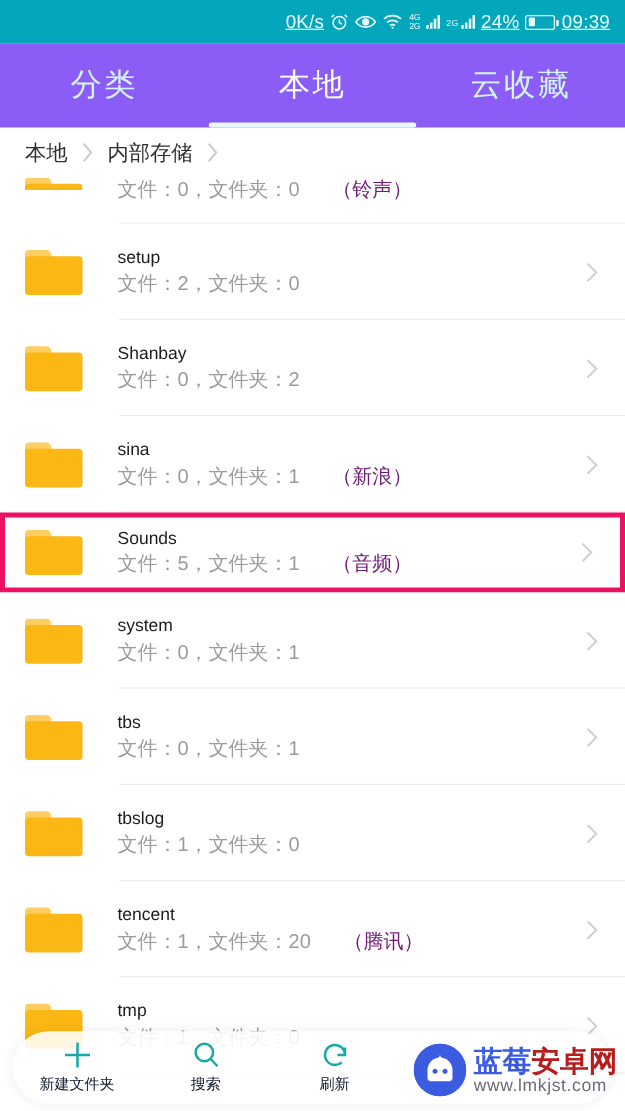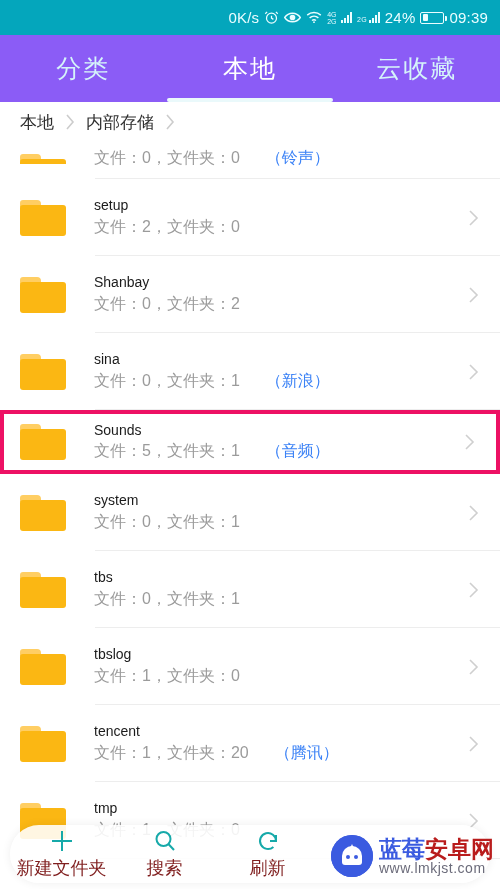--- a/index.html
+++ b/index.html
@@ -11,21 +11,21 @@
   }
   #app { position:relative; width:500px; height:889px; background:#fff; }
 
   
   .statusbar {
     height:35px; background:#04A6BC; color:#e8fbff;
     display:flex; align-items:center; justify-content:flex-end;
     padding:0 12px 0 0; gap:5px;
     font-size:15px; letter-spacing:.2px;
   }
-  .sb-text { font-size:15px; color:#eafdff; }
+  .sb-text { font-size:15px; color:#eafdff;text-decoration:underline; }
   .sb-ico { display:inline-flex; align-items:center; justify-content:center; }
   .sb-ico svg { display:block; }
   .sb-net { display:flex; flex-direction:column; justify-content:center; line-height:1; }
   .sb-net span { font-size:7px; letter-spacing:-.3px; }
   .bars { display:flex; align-items:flex-end; gap:1px; height:11px; }
   .bars i { width:2px; background:#eafdff; display:block; }
   .bars i:nth-child(1){height:3px}.bars i:nth-child(2){height:5px}
   .bars i:nth-child(3){height:8px}.bars i:nth-child(4){height:11px}
   .sb-2g { display:flex; align-items:flex-end; gap:2px; }
   .sb-2g sup { font-size:7px; }
@@ -54,37 +54,37 @@
     height:40px; display:flex; align-items:center; padding-left:20px; gap:10px;
     background:#fff; font-size:17px; color:#2b2b2b;
   }
   .crumb { color:#2f2f2f; }
   .crumb-sep { color:#c9c9c9; font-size:15px; display:flex; align-items:center; }
   .crumb-sep svg { display:block; }
 
   
   .list { position:absolute; top:142px; left:0; right:0; bottom:0; background:#fff; overflow:hidden; }
   .row { position:relative; height:77px; display:flex; align-items:center; padding:0 14px 0 20px; background:#fff; }
-  .row.partial-top { height:37px; align-items:center; padding-bottom:4px; }
+  .row.partial-top { height:37px; align-items:flex-start; padding-bottom:4px; }
   .folder {
     width:46px; height:36px; position:relative; flex:0 0 46px; margin-right:28px;
   }
   .folder .tabtop {
     position:absolute; left:0; top:0; width:21px; height:7px;
     background:#FFCE63; border-radius:3px 4px 0 0;
   }
   .folder .body {
     position:absolute; left:0; top:5px; width:46px; height:31px;
     background:#FBB713; border-radius:3px;
   }
   .row.partial-top .folder { height:10px; overflow:hidden; margin-bottom:0; }
   .rowtext { flex:1; min-width:0; display:flex; flex-direction:column; justify-content:center; gap:3px; }
   .rname { font-size:14px; color:#1b1b1b; line-height:1.15; }
   .rmeta { font-size:16px; color:#9b9b9b; display:flex; align-items:baseline; }
-  .rmeta .alias { margin-left:26px; color:#3b82f6; }
+  .rmeta .alias { margin-left:26px; color:#701a75; }
   .chev { flex:0 0 26px; display:flex; align-items:center; justify-content:center; color:#cfcfcf; }
   .chev svg { display:block; }
   .divider { position:absolute; left:95px; right:0; bottom:0; height:1px; background:#ededed; }
 
   .row.highlight {
     border:4px solid #ED1164; padding-left:16px;
     height:64px; margin:0;
   }
 
   
@@ -93,21 +93,21 @@
     background:rgba(255,255,255,.88); border-radius:29px;
     display:flex; align-items:center;
     box-shadow:0 0 10px rgba(0,0,0,.07);
   }
   .tb-item {
     flex:0 0 auto; width:103px; display:flex; flex-direction:column;
     align-items:center; justify-content:center; gap:3px; color:#4b4b4b;
   }
   .tb-item .tb-ico { height:24px; display:flex; align-items:center; justify-content:center; color:#16A9A9; }
   .tb-item .tb-ico svg { display:block; }
-  .tb-label { font-size:18px; color:#7f1d1d; }
+  .tb-label { font-size:12px; color:#0f172a; }
 
   
   .watermark {
     position:absolute; right:6px; bottom:6px; height:54px;
     display:flex; align-items:center; gap:6px; pointer-events:none;
   }
   .wm-logo { width:42px; height:42px; border-radius:50%; background:#3B5BE0; position:relative; flex:0 0 42px; }
   .wm-logo svg { position:absolute; left:0; top:0; }
   .wm-text { display:flex; flex-direction:column; line-height:1.05; }
   .wm-cn { font-size:23px; font-weight:bold; color:#3B5BE0; letter-spacing:0px; }

